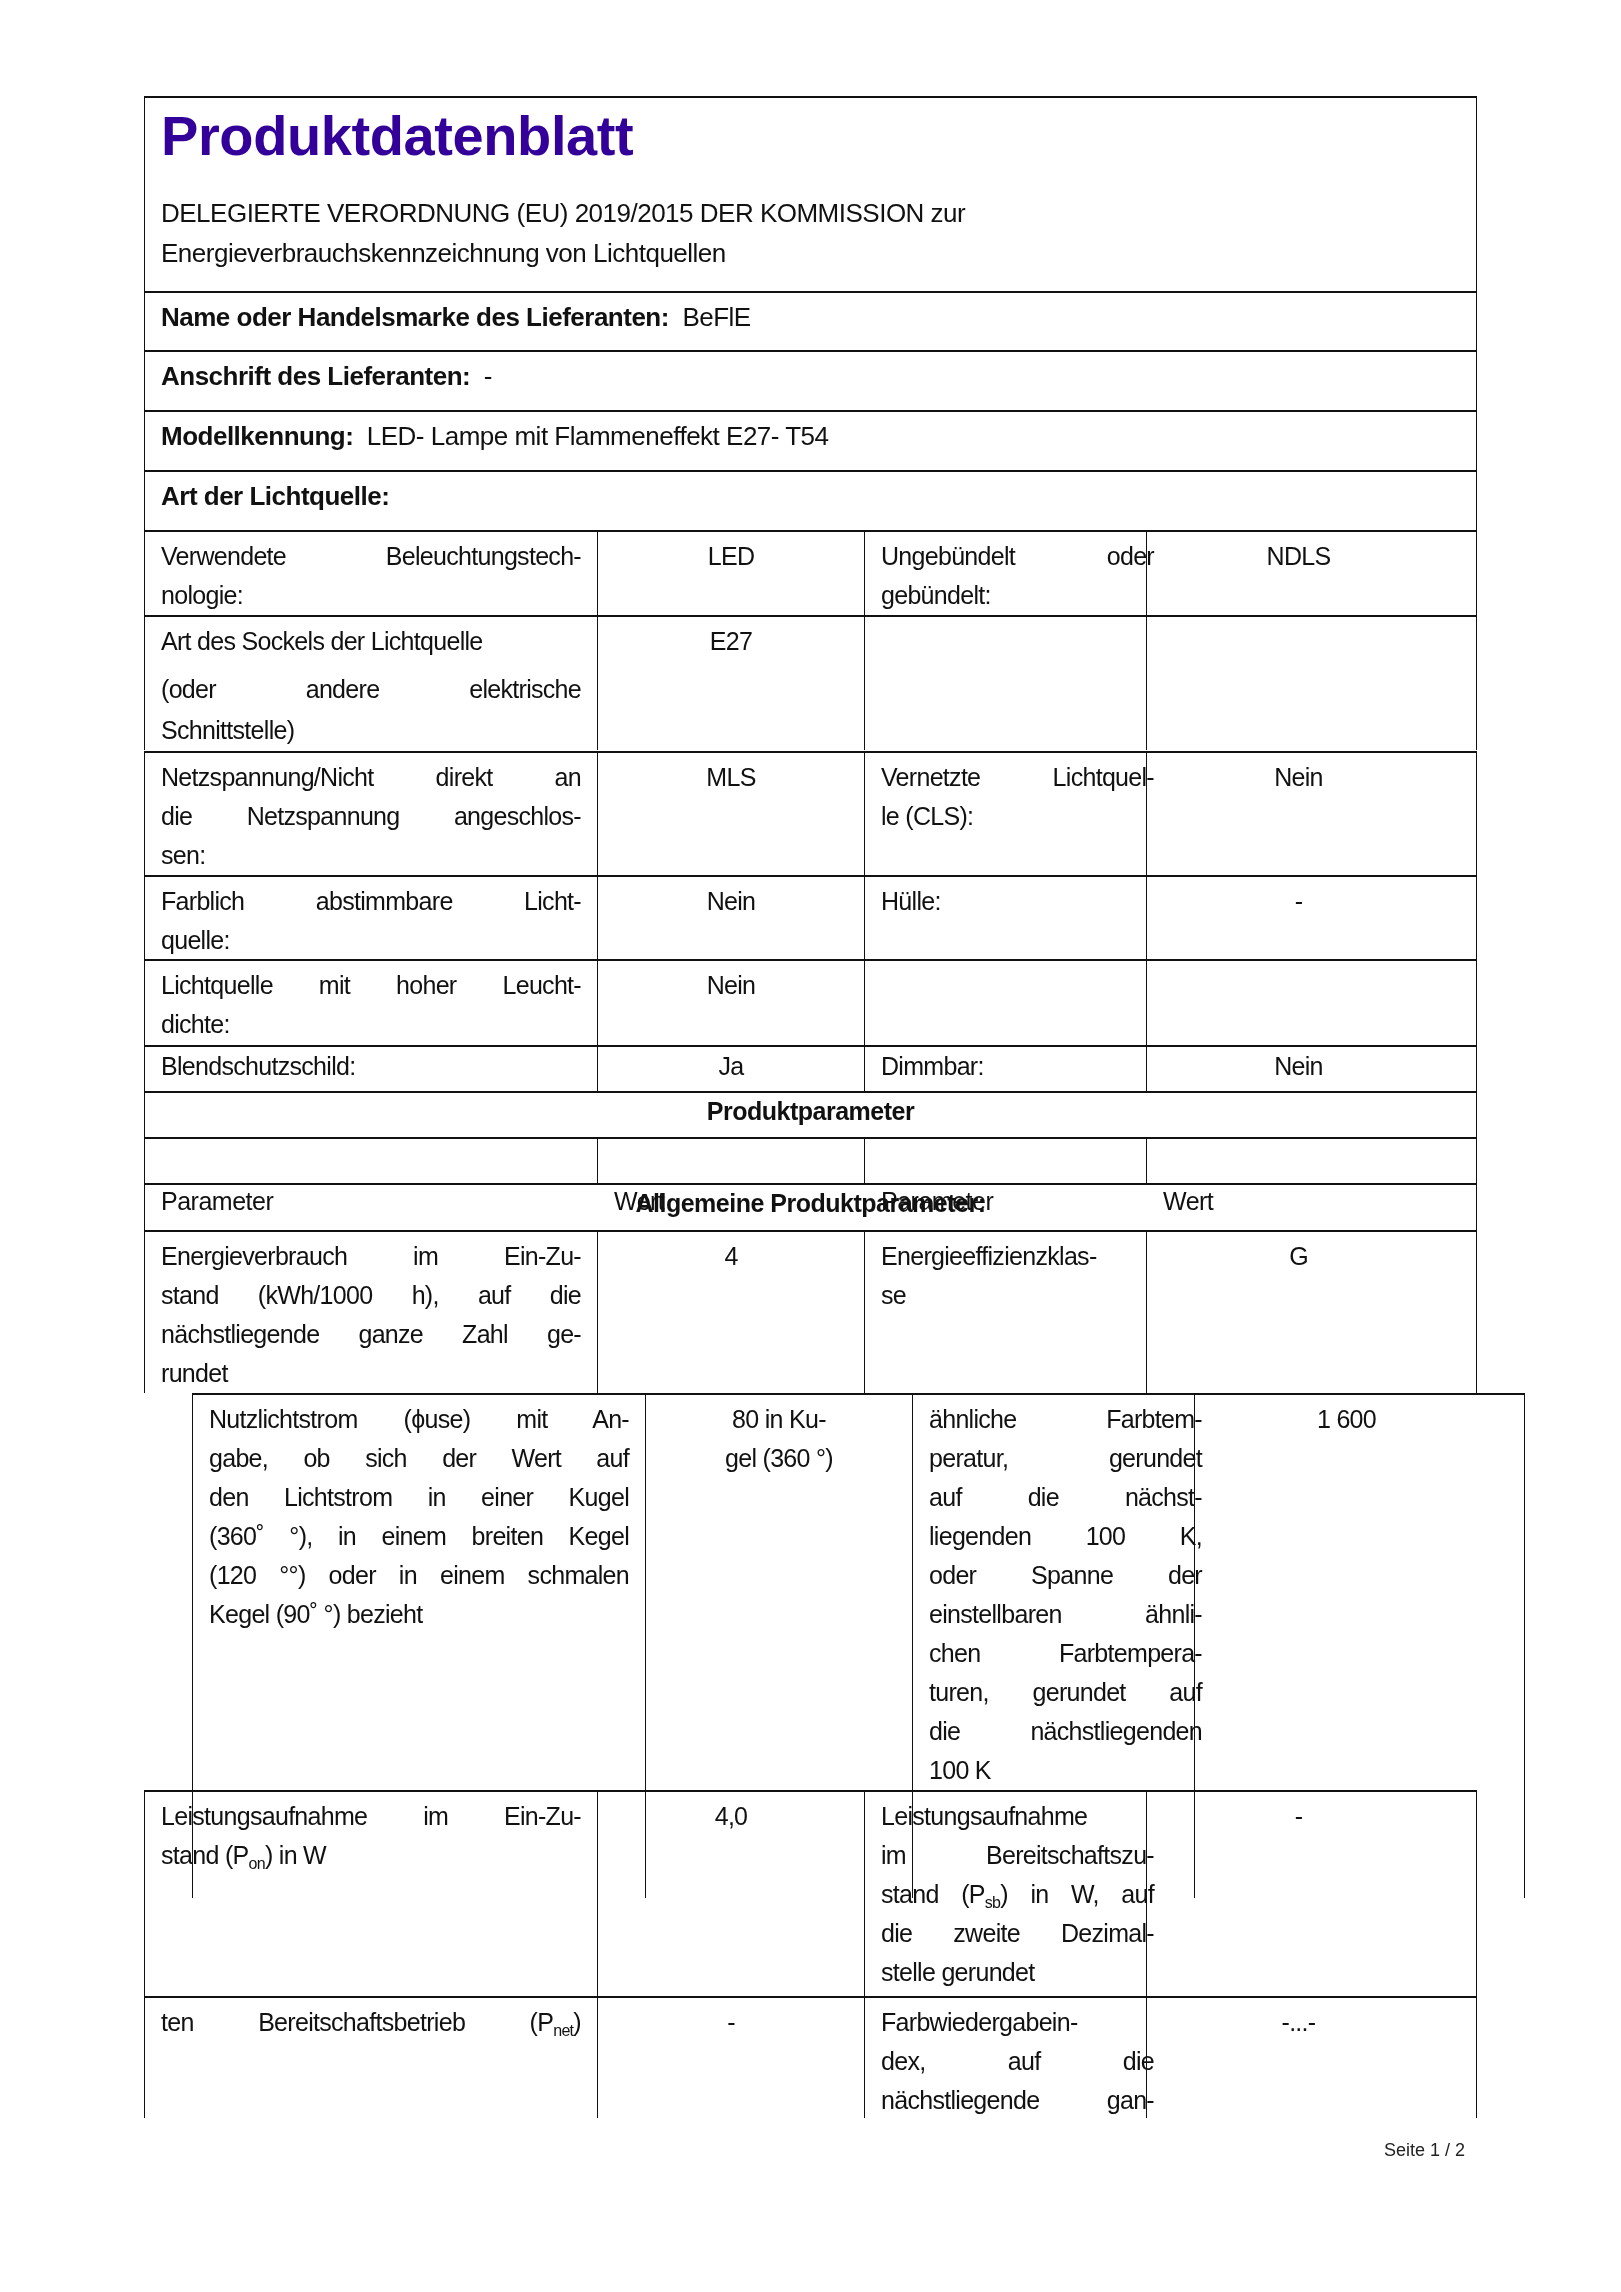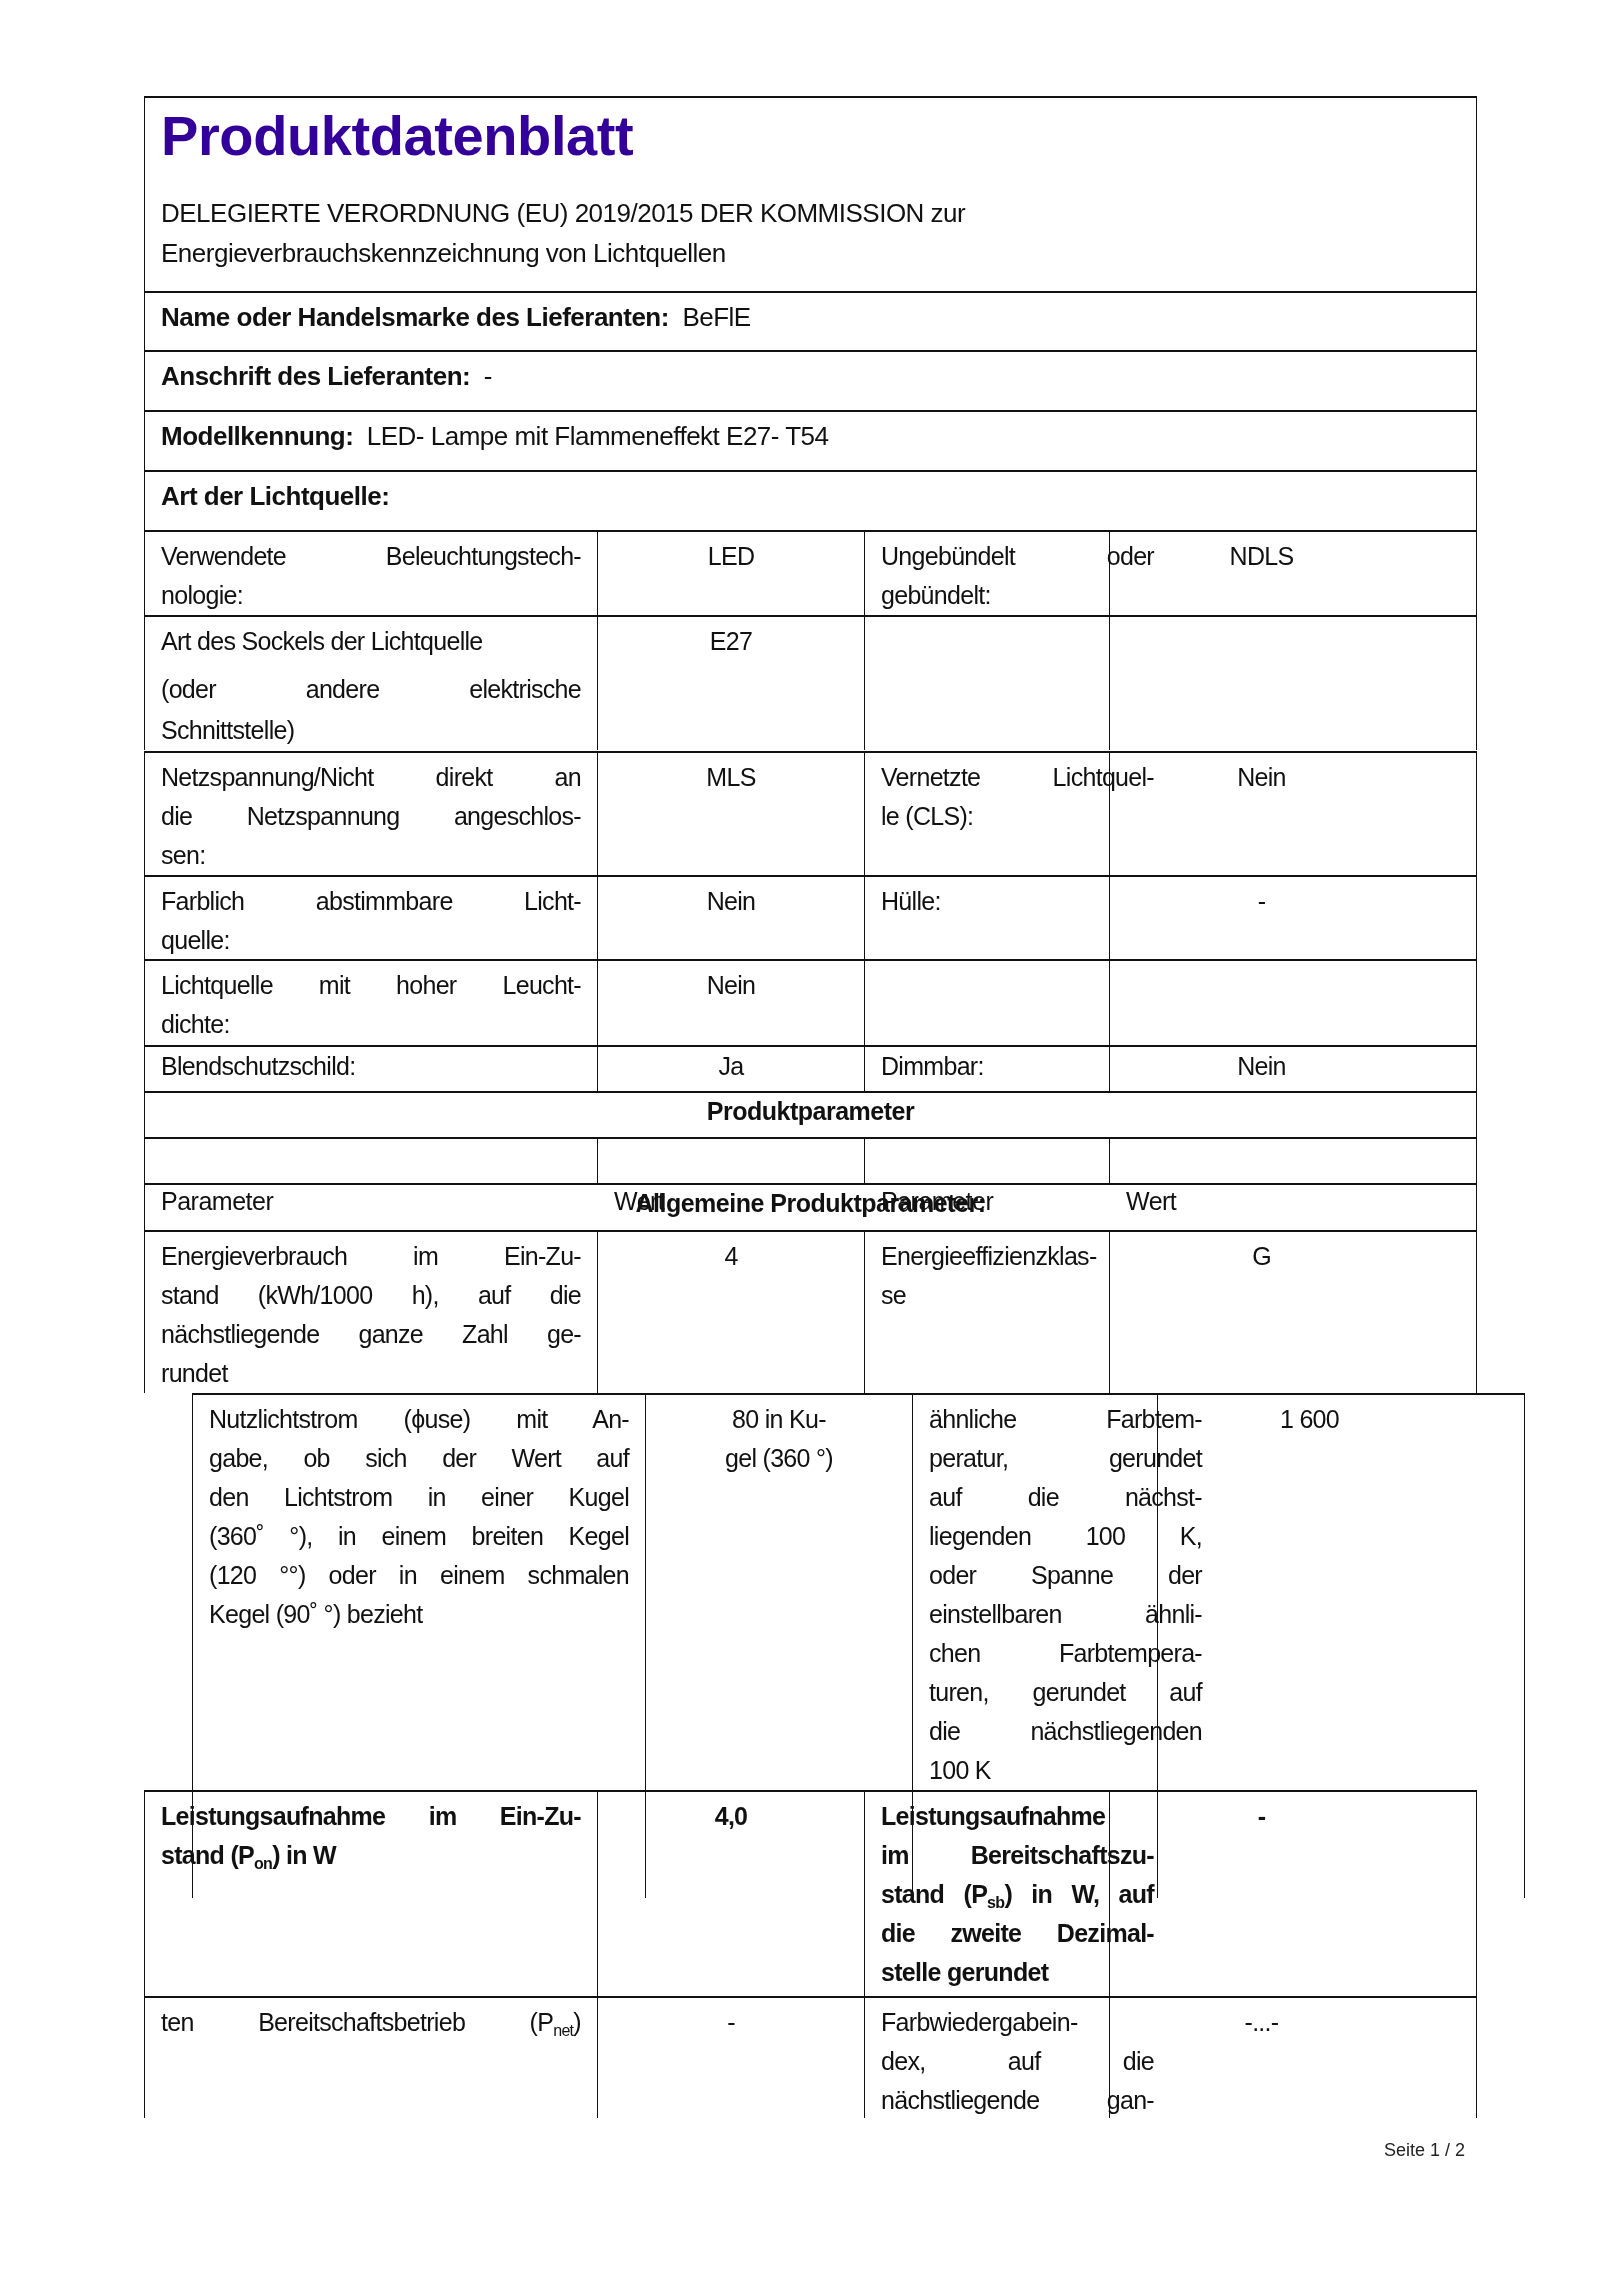--- a/index.html
+++ b/index.html
@@ -12,21 +12,21 @@
   .title { position: absolute; left: 16px; top: 5.4px; font-size: 56px; font-weight: bold;
            color: #330099; letter-spacing: -0.4px; }
   .subtitle { position: absolute; left: 16px; top: 95px; font-size: 26px; line-height: 40px;
               letter-spacing: -0.5px; }
   .single { position: absolute; left: 16px; top: 9px; font-size: 26px; letter-spacing: -0.5px; white-space: pre; }
   .single b { font-weight: bold; }
   .cell { position: absolute; top: 0; bottom: 0; box-sizing: border-box; }
   .c0 { left: 0; width: 452px; }
   .c1 { left: 452px; width: 267px; border-left: 1.8px solid #111; }
   .c2 { left: 719px; width: 306px; border-left: 1.8px solid #111; }
-  .c3 { left: 964px; width: 304px; border-left: 1.8px solid #111; padding-left: 8px; }
+  .c3 { left: 1001px; width: 304px; border-left: 1.8px solid #111; padding-left: 8px; }
   .txt { position: absolute; left: 16px; right: 16px; top: 4.5px; font-size: 25px; line-height: 39px; letter-spacing: -0.7px; }
   .ln { display: block; white-space: nowrap; text-align: justify; text-align-last: justify; }
   .ln.last { text-align-last: left; }
   .ctr { position: absolute; left: 3.6px; right: 3.6px; top: 4.5px; text-align: center; font-size: 25px; line-height: 39px; letter-spacing: -0.7px; }
   .ctr .ln { text-align: center; text-align-last: center; }
   .full-ctr { position: absolute; left: 0; right: 0; top: 3.6px; text-align: center; font-size: 25px; font-weight: bold; letter-spacing: -0.5px; }
   .plain { position: absolute; left: 16px; top: 3.6px; font-size: 25px; letter-spacing: -0.5px; margin-top: 44px; }
   sub { font-size: 16px; vertical-align: -4.5px; line-height: 0; }
   .footer { position: absolute; left: 1384px; top: 2140px; font-size: 18px; color: #222; }
 </style>
@@ -272,21 +272,21 @@
         <span class="ln last">100 K</span>
       </div>
         </div>
       <div class="cell c3">
           <div class="ctr">
             <span class="ln">1 600</span>
           </div>
         </div>
     </div>
 
-    <div class="blk" style="top:1694px; height:210px;font-weight:bold;">
+    <div class="blk" style="top:1694px; height:210px;">
       <div class="cell c0">
           <div class="txt">
         <span class="ln">Leistungsaufnahme im Ein-Zu-</span>
         <span class="ln last"><span>stand (P</span><sub>on</sub><span>) in W</span></span>
       </div>
         </div>
       <div class="cell c1">
           <div class="ctr">
             <span class="ln">4,0</span>
           </div>

